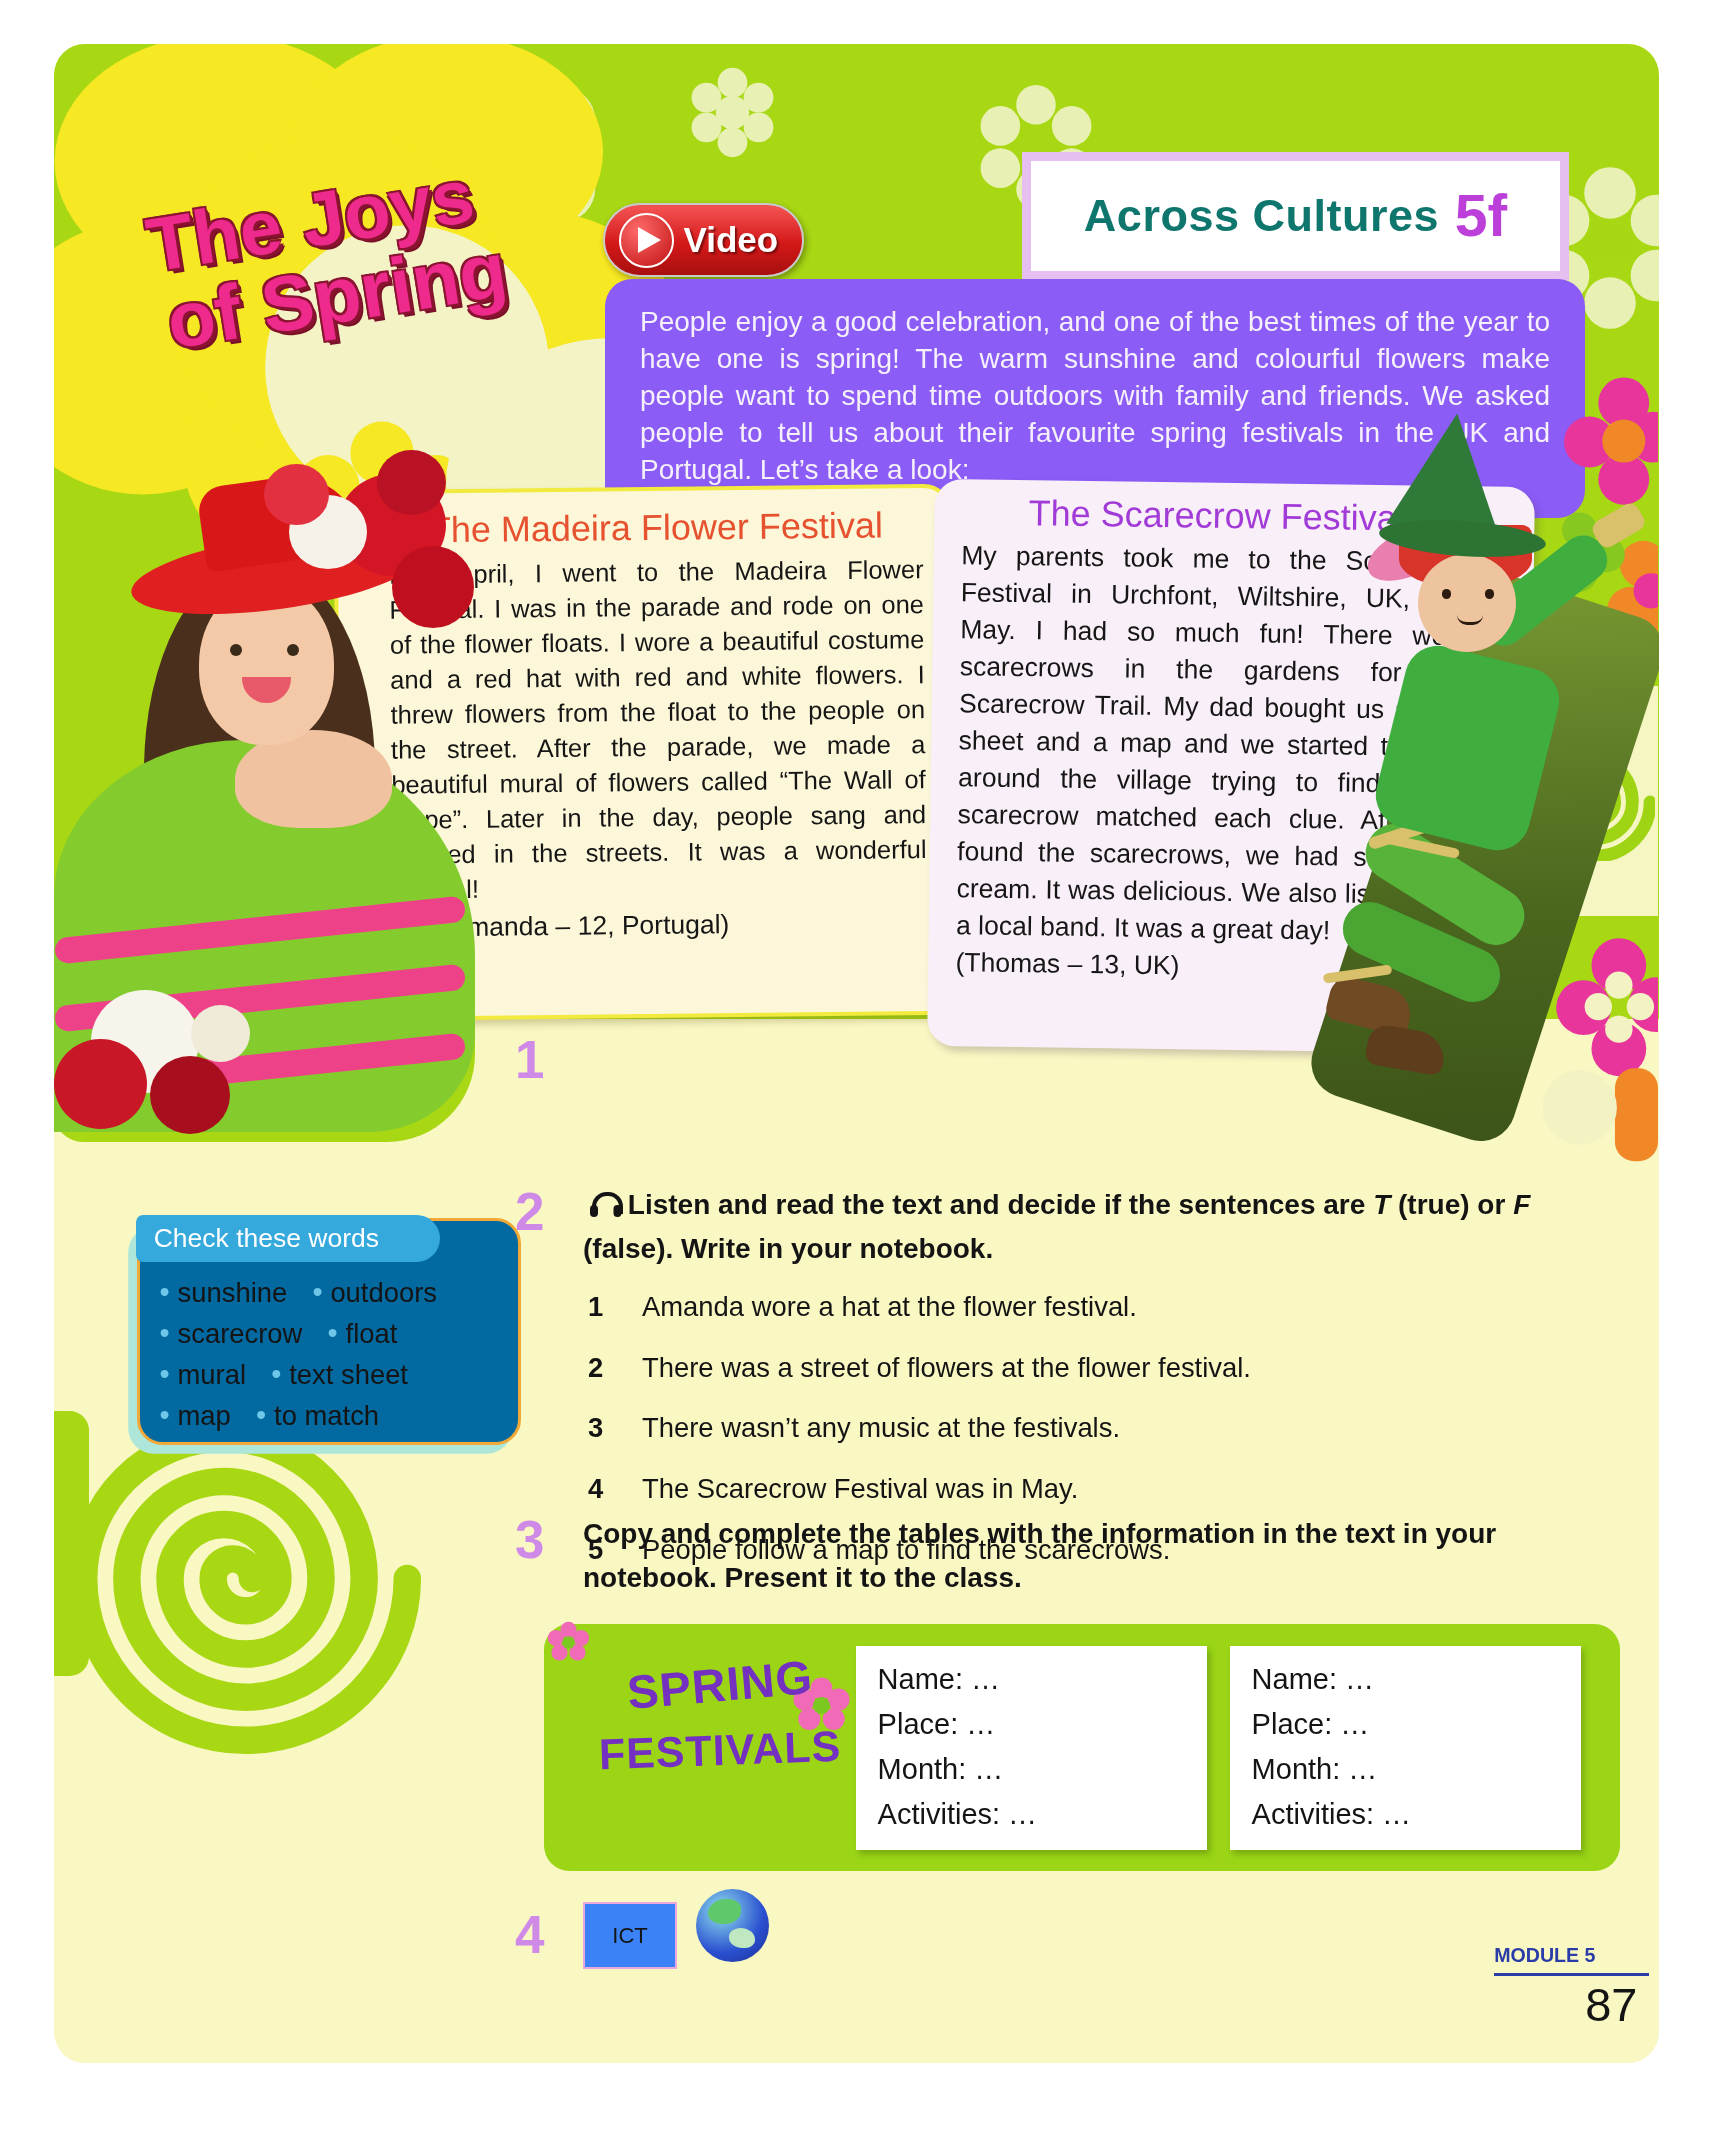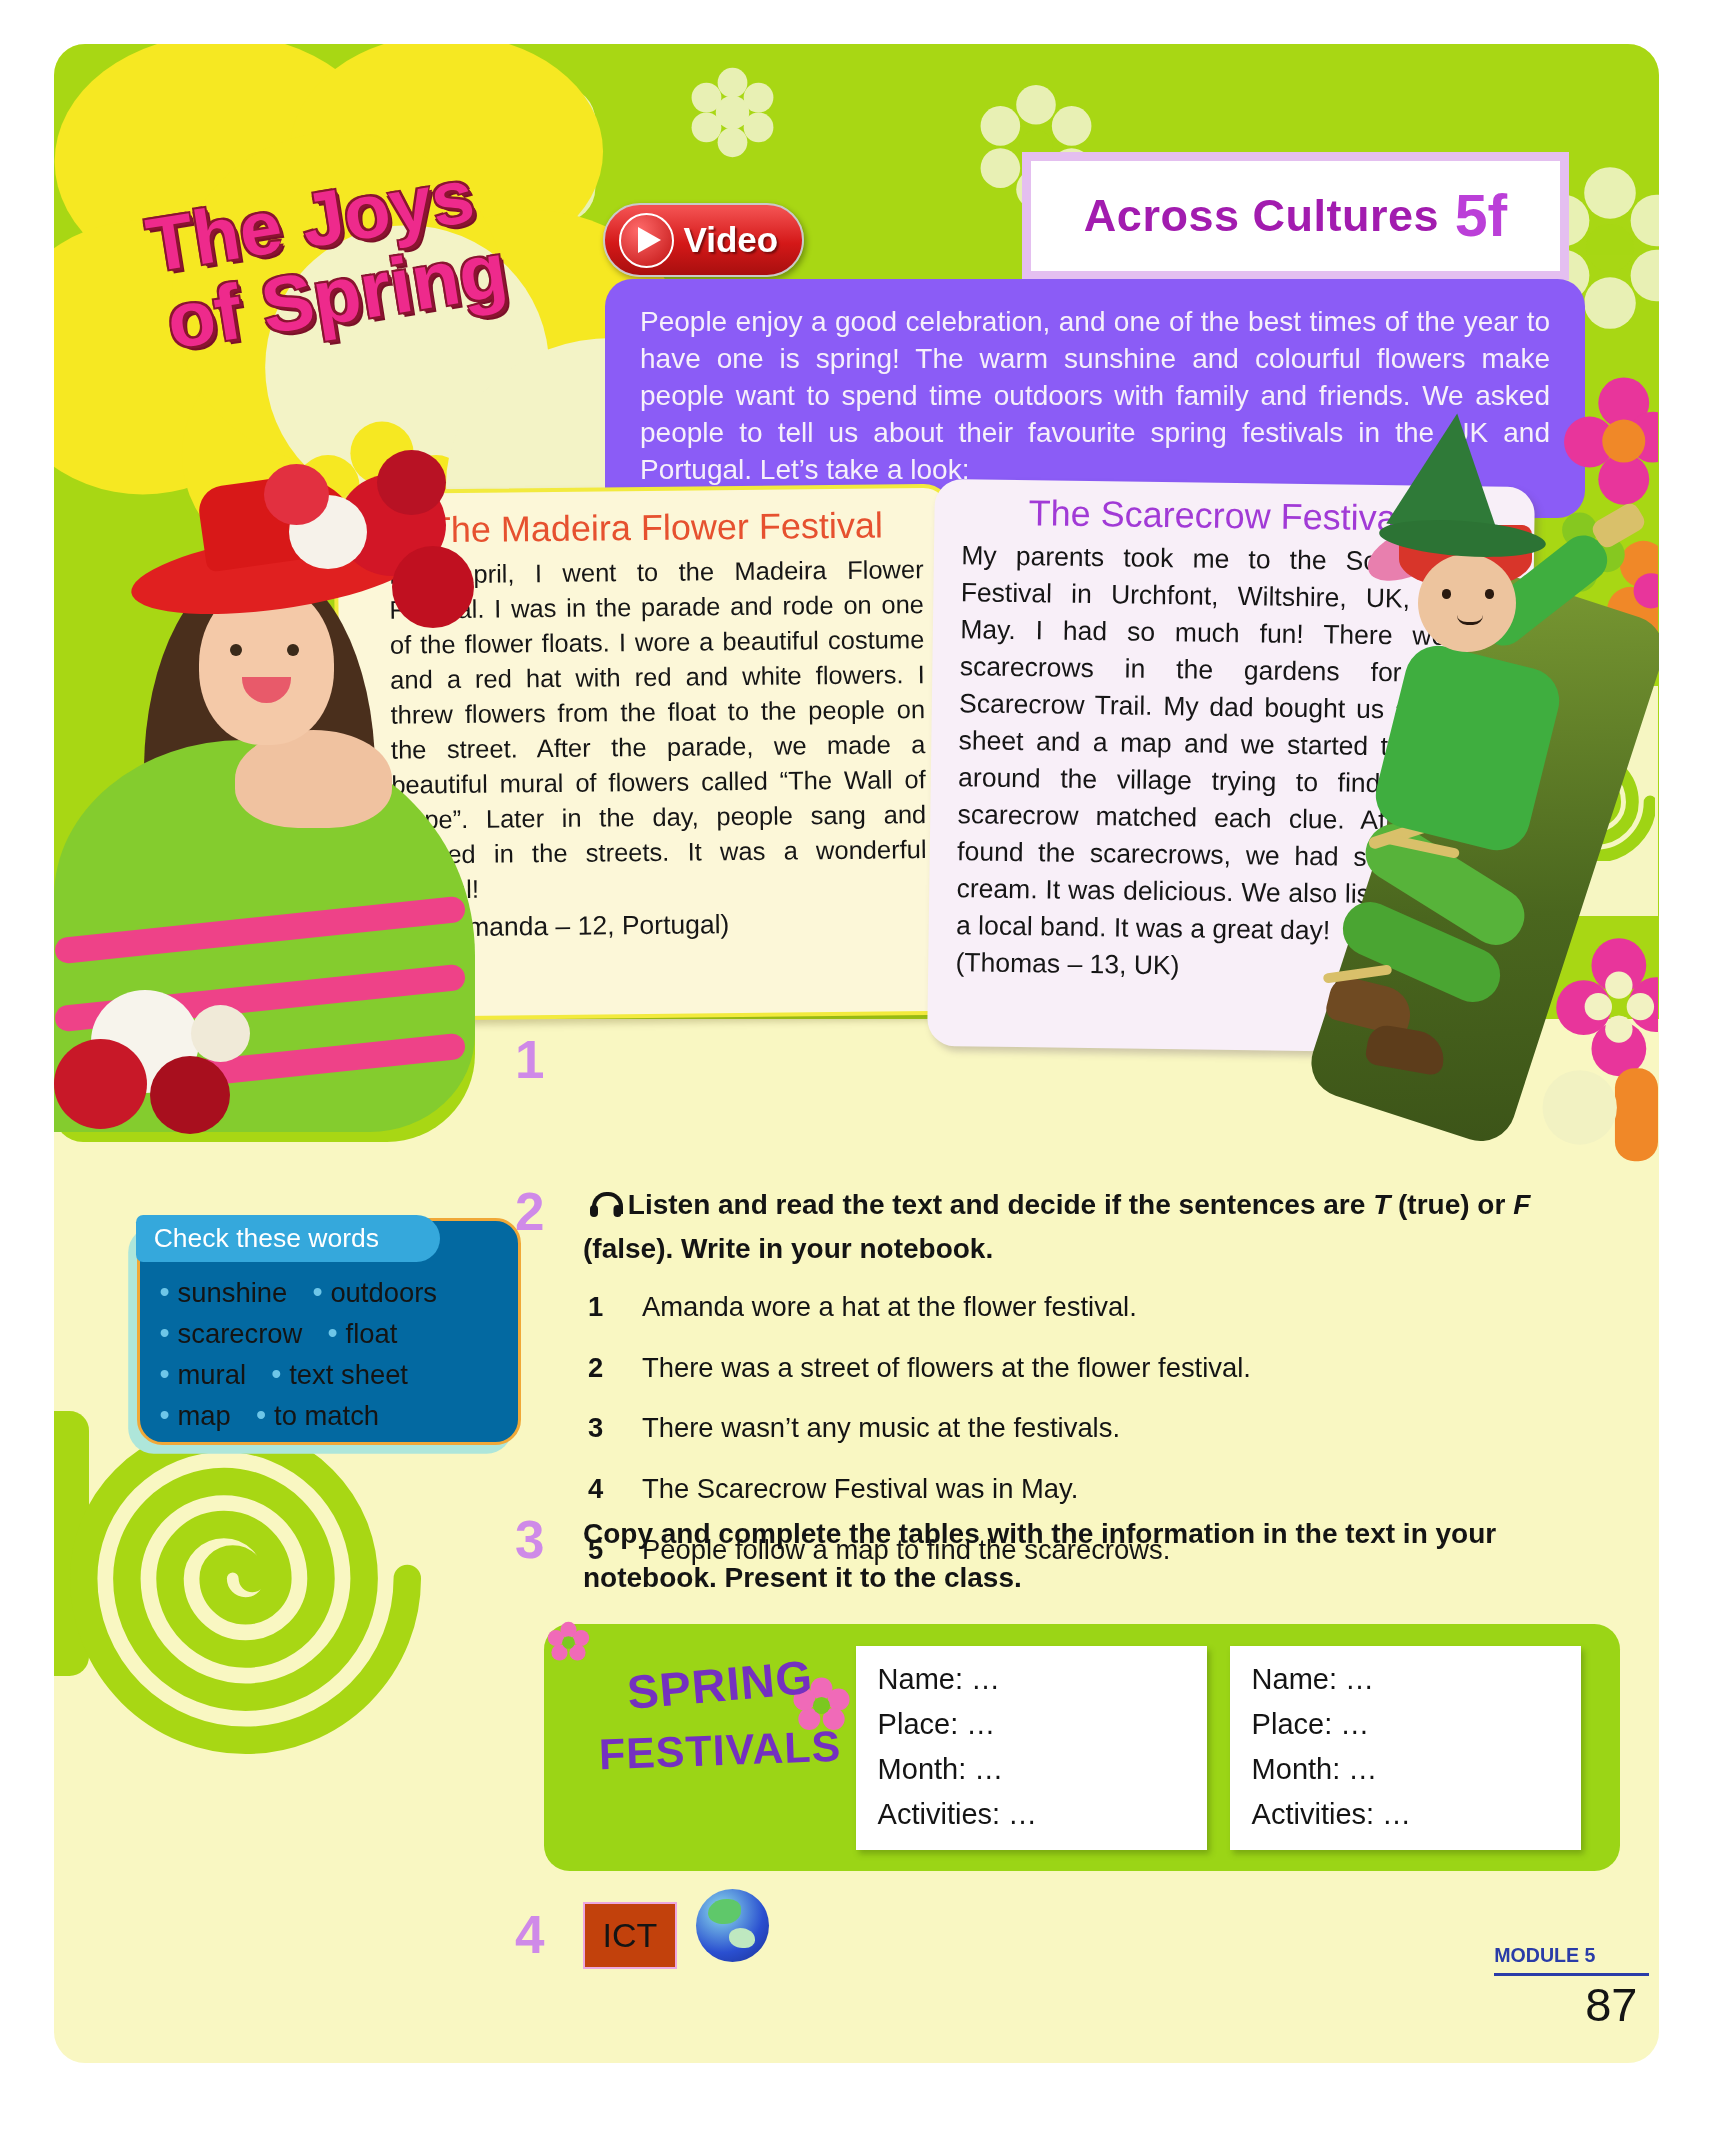--- a/index.html
+++ b/index.html
@@ -10,21 +10,21 @@
   .abs{position:absolute;}
   
   .green-band{left:0;top:0;width:1605px;height:975px;background:#a8d714;}
   .cream-flower{opacity:.92;}
   .big-yellow-flower{left:-29px;top:0px;}
   .cream-center{left:392px;top:294px;width:333px;height:294px;border-radius:50%;background:#f3f3c6;}
   .girl-green-blob{left:0;top:931px;width:421px;height:167px;background:#a8d714;border-radius:0 0 88px 29px;}
   
   .header-box{left:968px;top:108px;width:529px;height:110px;background:#ffffff;
               border:9.8px solid #e4bff0;display:flex;align-items:center;justify-content:center;gap:15.7px;}
-  .header-title{color:#a21caf;font-size:45px;font-weight:bold;letter-spacing:0.5px;}
+  .header-title{color:#0f766e;font-size:45px;font-weight:bold;letter-spacing:0.5px;}
   .header-lesson{color:#bb3fd8;font-size:59px;font-weight:800;}
   
   .video-btn{left:549px;top:159px;width:201px;height:74px;border-radius:39px;
              background:linear-gradient(#f25050 5%,#d41818 55%,#a80f0f);border:2.9px solid #c9c9c9;
              display:flex;align-items:center;gap:9.8px;padding:0 13.7px;box-sizing:border-box;
              box-shadow:2px 2.9px 5.9px rgba(0,0,0,.35);cursor:pointer;}
   .play-circle{width:51px;height:51px;border-radius:50%;border:2.9px solid #ffffff;
                background:radial-gradient(circle at 35% 30%, #ff6a6a, #c01212);
                display:flex;align-items:center;justify-content:center;flex:0 0 auto;}
   .play-tri{width:0;height:0;border-left:23.5px solid #ffffff;border-top:13.7px solid transparent;
@@ -146,22 +146,22 @@
   .panel-title{position:absolute;left:29px;top:33px;width:294px;text-align:center;color:#7430c0;
       font-weight:800;letter-spacing:1px;}
   .panel-title .pt1{font-size:47px;transform:rotate(-5deg);display:block;}
   .panel-title .pt2{font-size:43px;transform:rotate(-2deg);display:block;margin-top:13.7px;}
   .pflower{position:absolute;}
   .fest-card{position:absolute;top:21.6px;width:351px;height:204px;background:#ffffff;
       box-shadow:2.9px 3.9px 5.9px rgba(60,90,10,.35);padding:11.8px 21.6px;box-sizing:border-box;}
   .fc1{left:312px;} .fc2{left:686px;}
   .fest-line{font-size:29px;color:#141414;line-height:45px;font-weight:normal;}
   
-  .ict-box{left:529px;top:1858px;width:90px;height:63px;background:#c2410c;border:2.9px solid #eba8e0;
-      display:flex;align-items:center;justify-content:center;font-size:34px;color:#141414;}
+  .ict-box{left:529px;top:1858px;width:90px;height:63px;background:#3b82f6;border:2.9px solid #eba8e0;
+      display:flex;align-items:center;justify-content:center;font-size:22px;color:#141414;}
   .globe{left:642px;top:1845px;width:73px;height:73px;border-radius:50%;
       background:radial-gradient(circle at 35% 30%,#7ec8e8 10%,#2a4fd0 60%,#1a2f90);}
   .globe::before{content:'';position:absolute;left:11.8px;top:9.8px;width:33px;height:25.5px;background:#5fc86a;
       border-radius:60% 40% 55% 45%;}
   .globe::after{content:'';position:absolute;left:33px;top:39px;width:25.5px;height:19.6px;background:#bfe8c0;
       border-radius:45% 60% 40% 55%;}
   .ex4-text{left:529px;top:1852px;width:1049px;text-indent:204px;}
   
   .module{right:9.8px;top:1900px;width:155px;color:#2a3ca8;font-size:19.6px;font-weight:bold;
       border-bottom:3.9px solid #2a3ca8;padding-bottom:5.9px;}

